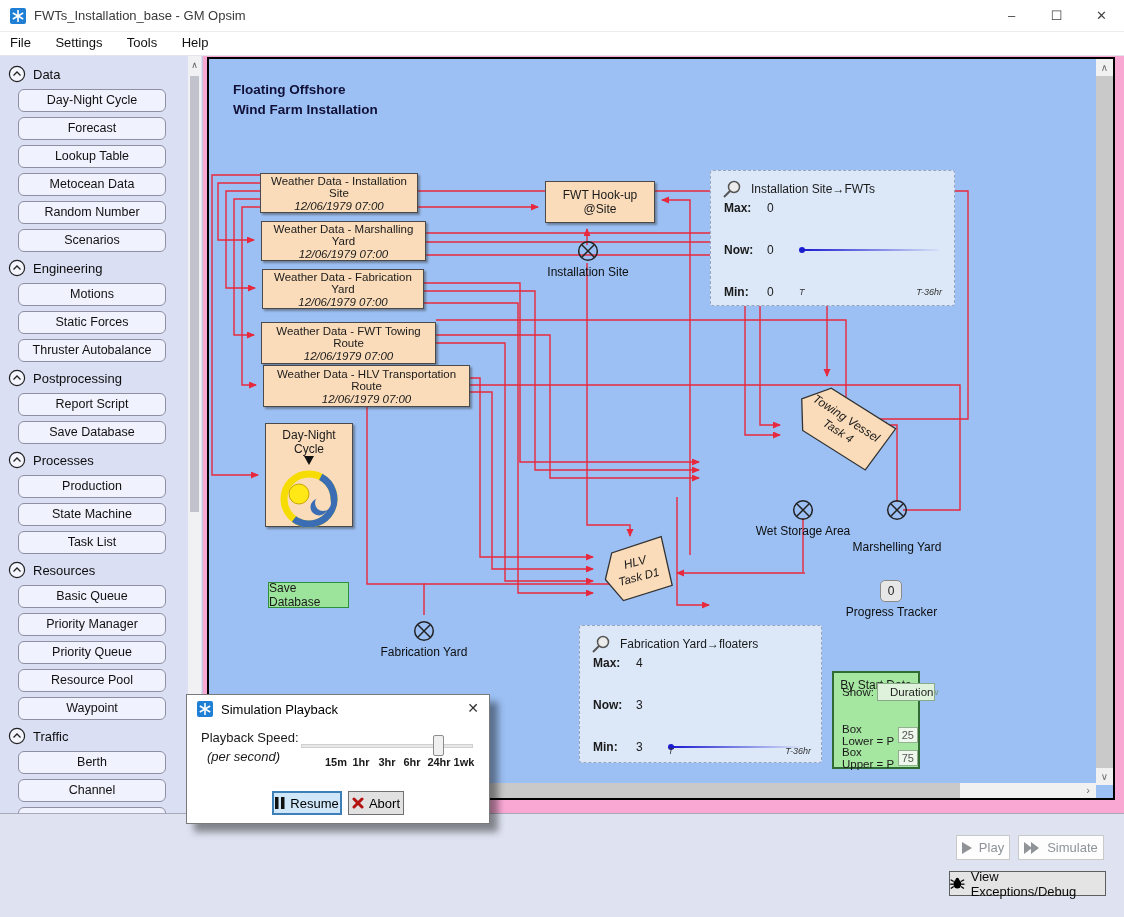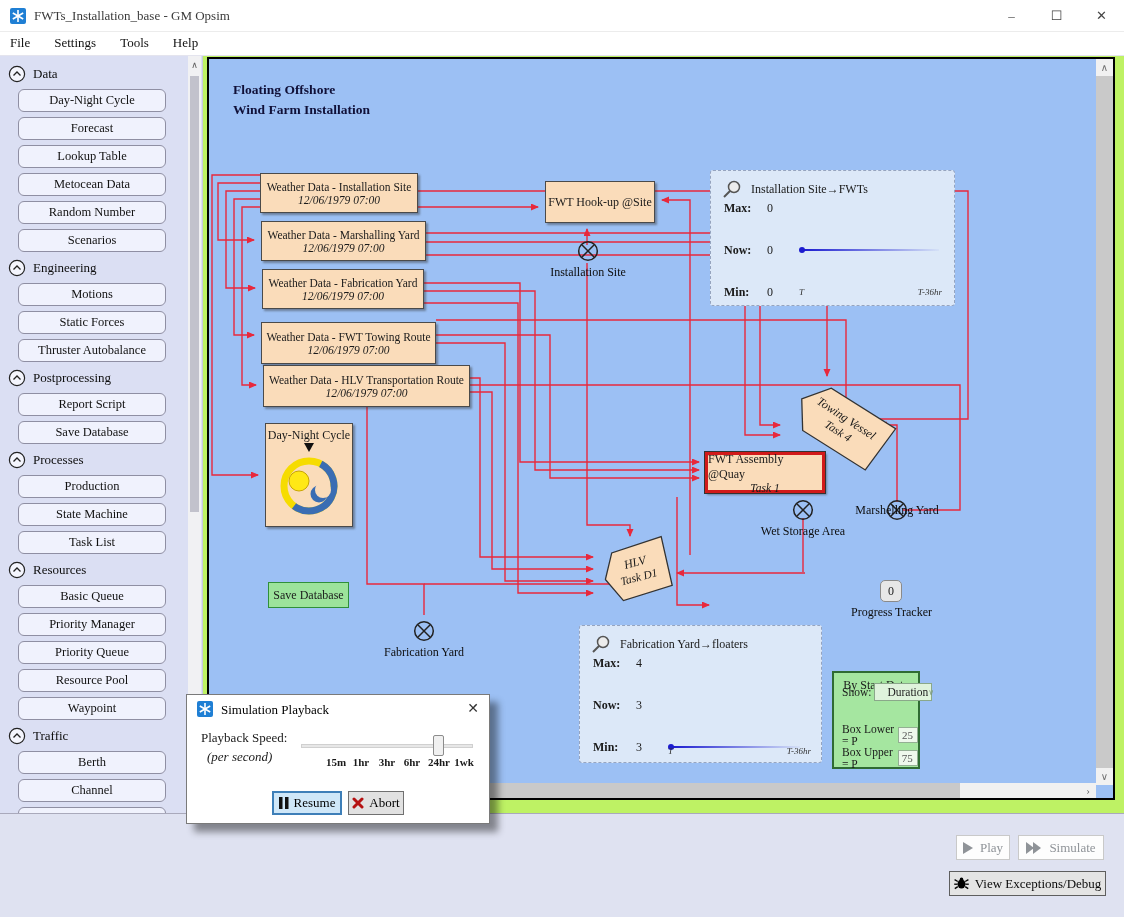--- a/index.html
+++ b/index.html
@@ -1,18 +1,18 @@
 <!DOCTYPE html>
 <html><head>
 <meta charset="utf-8">
 <style>
   * { margin:0; padding:0; box-sizing:border-box; }
   html,body { width:1124px; height:917px; }
   body { font-family:"Liberation Sans", sans-serif; color:#1a1a1a; }
-  #app { position:relative; width:1124px; height:917px; background:#bef264; overflow:hidden;font-family:Liberation Serif, serif; }
+  #app { position:relative; width:1124px; height:917px; background:#f9a8d4; overflow:hidden; }
   .abs { position:absolute; }
 
   
   #titlebar { position:absolute; left:0; top:0; width:1124px; height:32px; background:#fff; border-bottom:1px solid #ececec; }
   #app-icon { position:absolute; left:10px; top:8px; width:16px; height:16px; background:#1f7fd4; border-radius:2px; }
   #win-title { position:absolute; left:34px; top:8px; font-size:13px; color:#3a3a3a; }
   .win-ctl { position:absolute; top:0; width:45px; height:31px; text-align:center; line-height:31px; font-size:13px; color:#444; cursor:default; }
 
   
   #menubar { position:absolute; left:0; top:32px; width:1124px; height:24px; background:#fff; border-bottom:1px solid #e4e4ee; }
@@ -312,24 +312,20 @@
     <div class="tagshape" style="left:394px; top:482px; width:68px; height:58px; transform:rotate(-15deg);">
       <svg width="68" height="58" viewBox="0 0 68 58">
         <polygon points="1,30 14,6 66,3 64,53 13,55" fill="#fadcba" stroke="#333" stroke-width="1.3"></polygon>
       </svg>
       <div class="tagtxt" style="font-style:italic;">
         <div>HLV</div>
         <div class="sub">Task D1</div>
       </div>
     </div>
 
-    <div id="assembly">
-      <div>FWT Assembly @Quay</div>
-      <div class="sub">Task 1</div>
-    </div>
 
     <div class="tagshape" style="left:584px; top:336px; width:98px; height:60px; transform:rotate(33deg);">
       <svg width="98" height="60" viewBox="0 0 98 60">
         <polygon points="1,30 20,5 96,4 93,55 19,56" fill="#fadcba" stroke="#333" stroke-width="1.3"></polygon>
       </svg>
       <div class="tagtxt" style="font-style:italic;">
         <div>Towing Vessel</div>
         <div class="sub">Task 4</div>
       </div>
     </div>
@@ -343,21 +339,21 @@
     </div>
     <div class="xlabel" style="left:524px; top:465px; width:140px;">Wet Storage Area</div>
 
     <div class="xnode" style="left:676px; top:439px;">
       <svg width="24" height="24" viewBox="0 0 24 24">
         <circle cx="12" cy="12" r="9.3" fill="none" stroke="#222" stroke-width="1.5"></circle>
         <line x1="5.8" y1="5.8" x2="18.2" y2="18.2" stroke="#222" stroke-width="1.5"></line>
         <line x1="18.2" y1="5.8" x2="5.8" y2="18.2" stroke="#222" stroke-width="1.5"></line>
       </svg>
     </div>
-    <div class="xlabel" style="left:618px; top:444px; width:140px;">Marshelling Yard</div>
+    <div class="xlabel" style="left:618px; top:481px; width:140px;">Marshelling Yard</div>
 
     <div id="progress-box">0</div>
     <div class="xlabel" style="left:625px; top:546px; width:115px;">Progress Tracker</div>
 
     <div class="gauge" style="left:370px; top:566px; width:243px; height:138px;">
       <svg class="abs" style="left:10px; top:8px;" width="22" height="22" viewBox="0 0 22 22">
         <circle cx="13" cy="8" r="5.5" fill="#ececec" stroke="#555" stroke-width="1.5"></circle>
         <line x1="9" y1="12" x2="3" y2="18" stroke="#555" stroke-width="2"></line>
       </svg>
       <span class="gtitle">Fabrication Yard→floaters</span>

